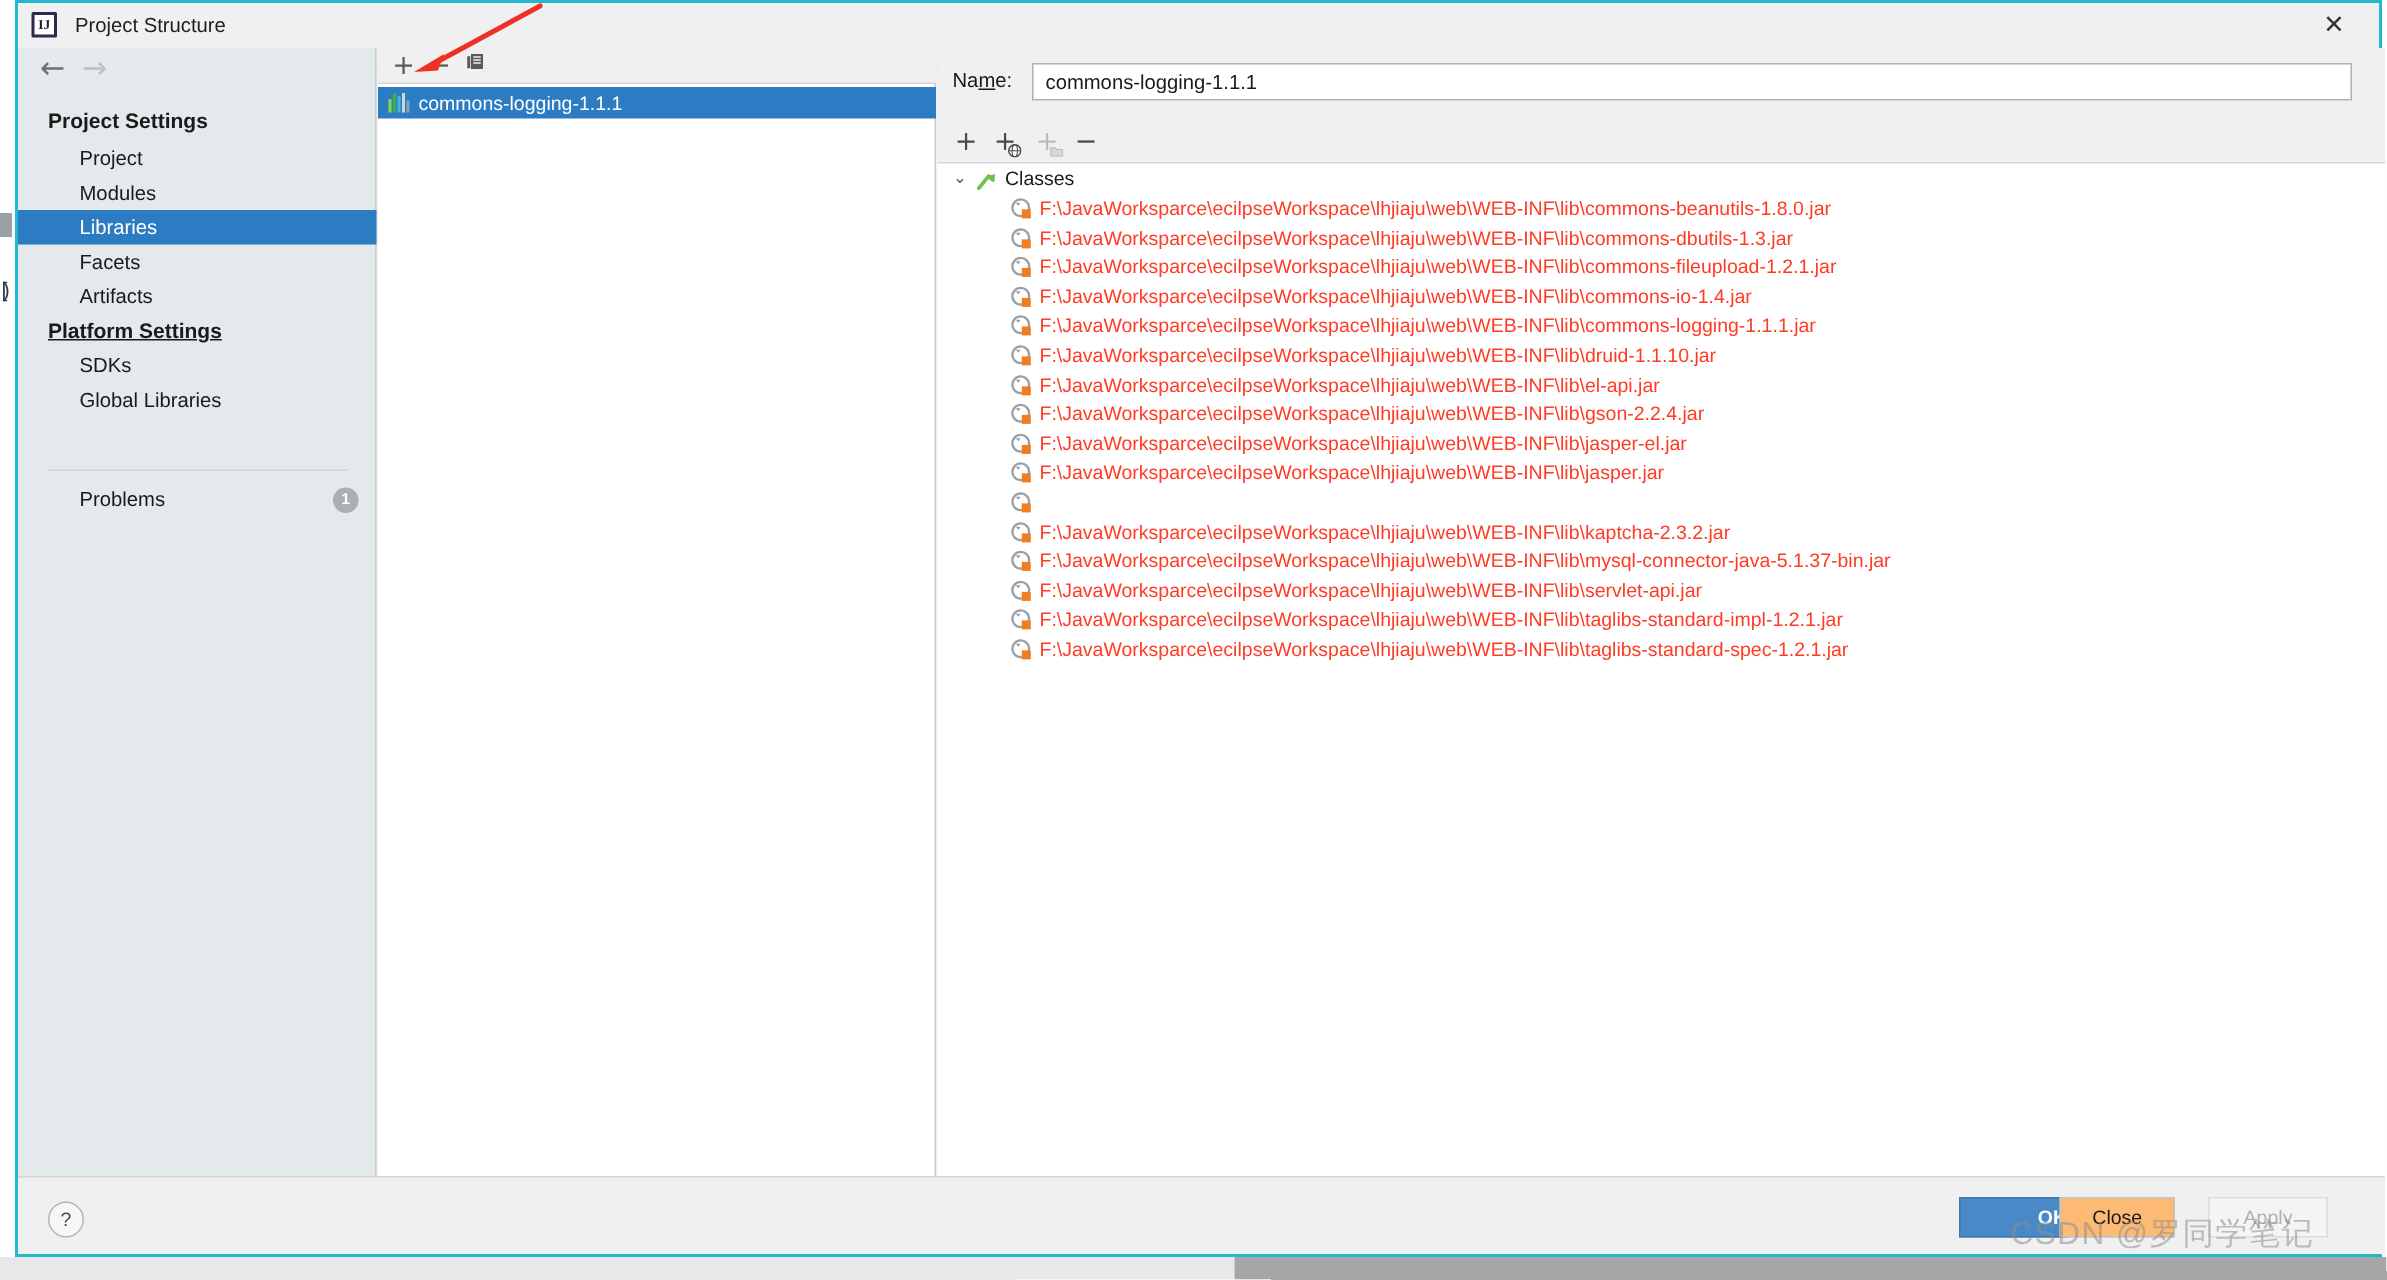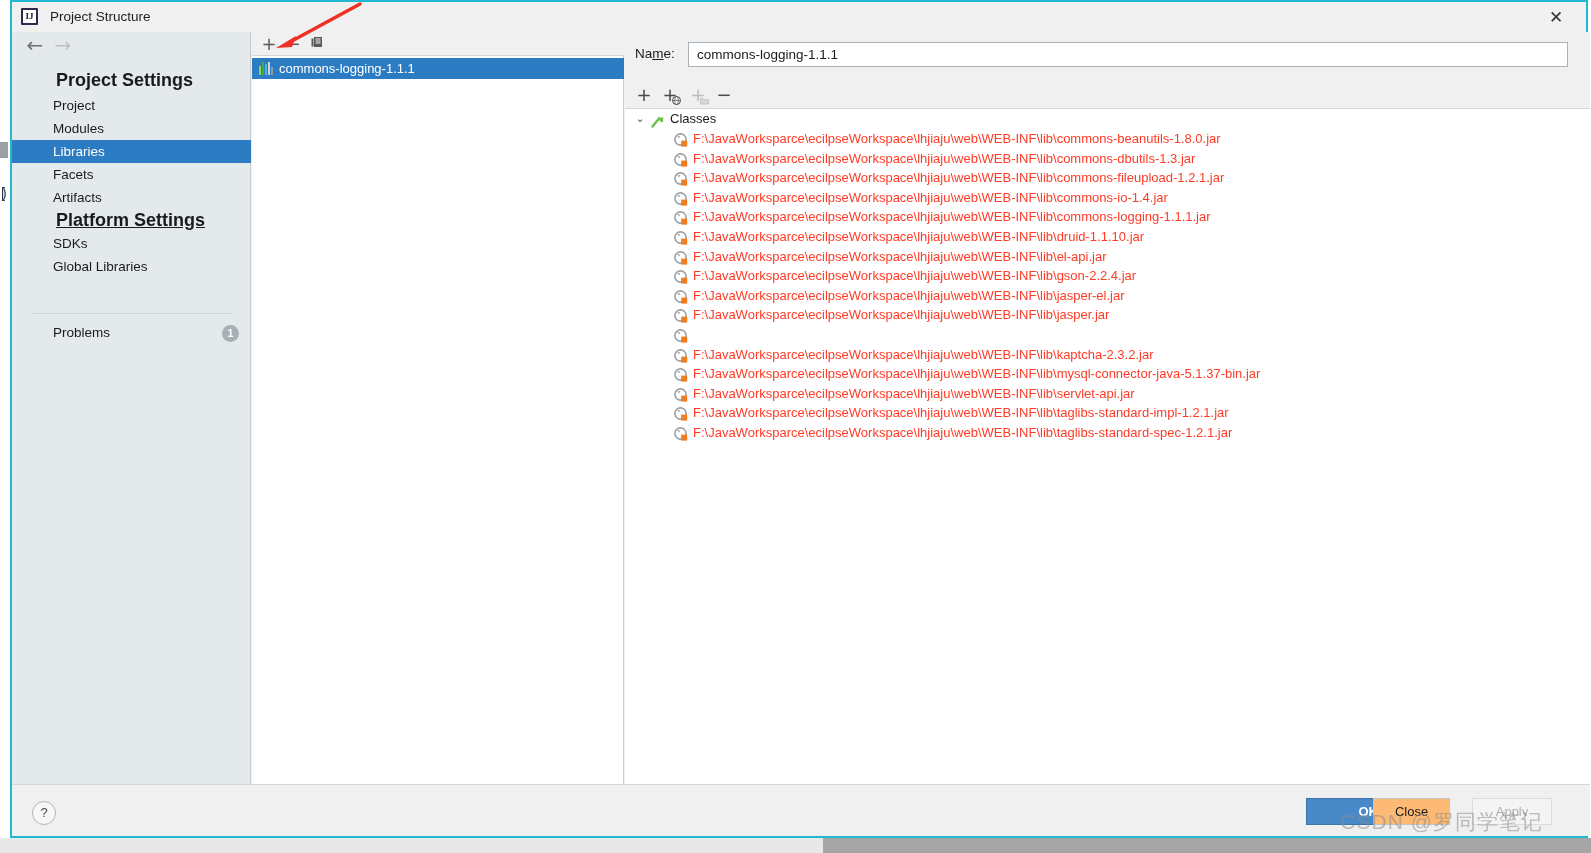--- a/index.html
+++ b/index.html
@@ -99,22 +99,22 @@
     width: 26px; height: 24px;
     font-size: 20px; line-height: 22px; text-align: center;
     font-family: "DejaVu Sans", sans-serif;
     cursor: pointer;
   }
   .nav-back { left: 10px; color: #6d7277; }
   .nav-fwd  { left: 38px; color: #bcc1c5; }
 
   .side-group {
     position: absolute; left: 20px;
-    font-size: 18px; font-weight: bold; color: #1a1a1a;
-    height: 22px; line-height: 22px; margin-left: 24px;
+    font-size: 14px; font-weight: bold; color: #1a1a1a;
+    height: 22px; line-height: 22px;
   }
   .side-item {
     position: absolute; left: 0;
     width: 239px; height: 23px; line-height: 23px;
     padding-left: 41px;
     font-size: 13.5px; color: #1a1a1a;
     cursor: pointer;
   }
   .side-item.selected {
     background: #2c7cc4;

